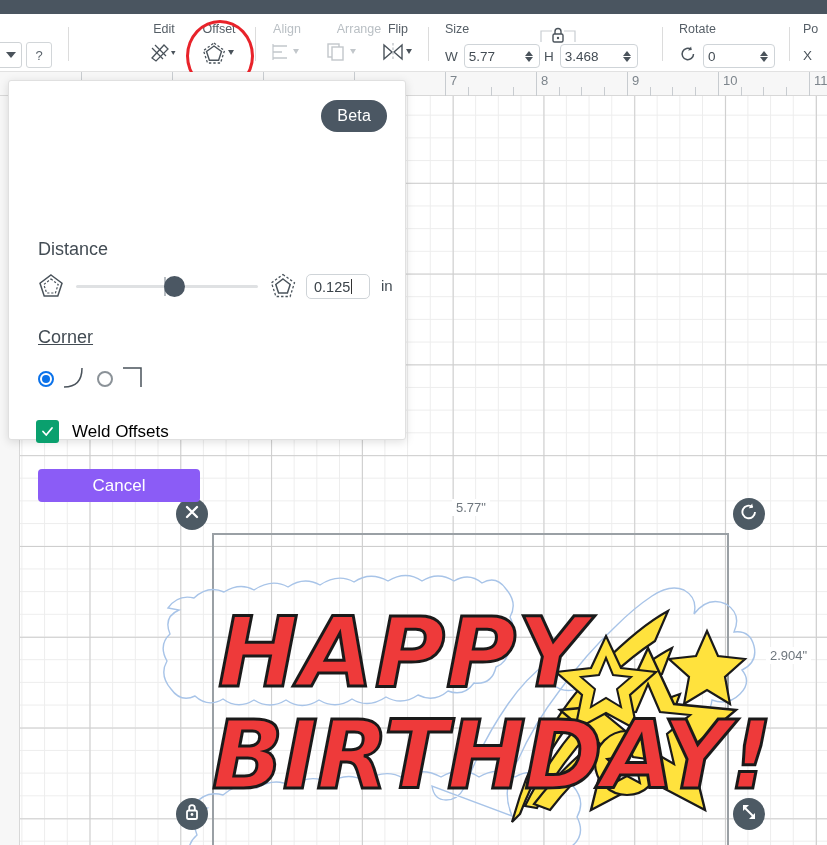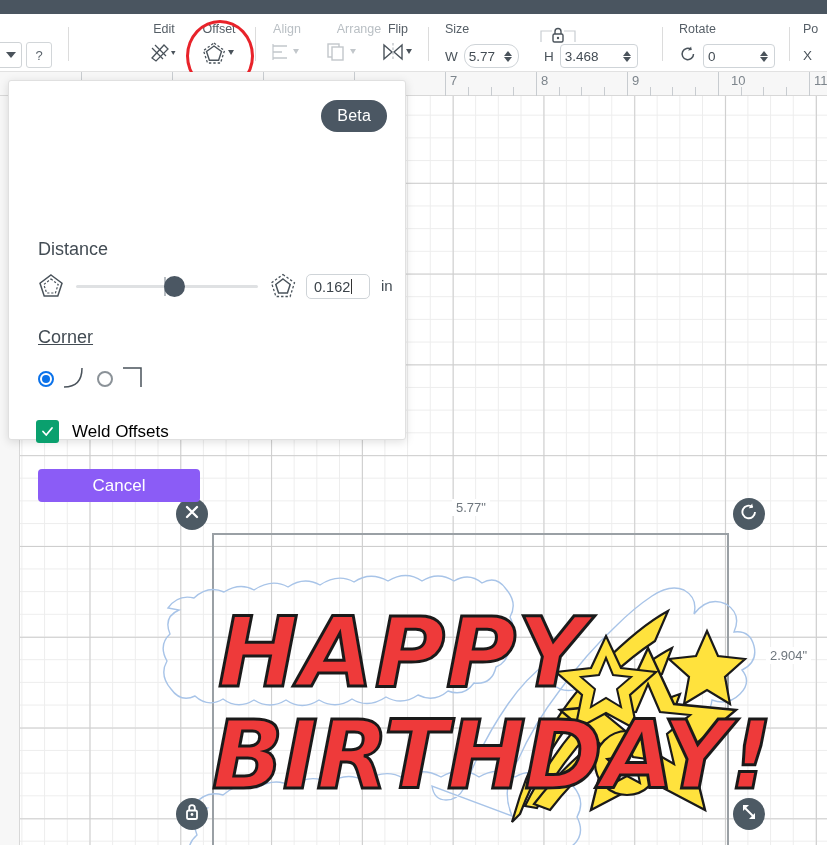--- a/index.html
+++ b/index.html
@@ -288,21 +288,21 @@
           <g transform="translate(20,9)">
             <rect x="-5" y="-1" width="10" height="8" rx="1.5" fill="none" stroke="#4a535b" stroke-width="1.4"></rect>
             <path d="M-3 -1 V-3.5 a3 3 0 0 1 6 0 V-1" fill="none" stroke="#4a535b" stroke-width="1.4"></path>
             <circle cx="0" cy="3" r="1.2" fill="#4a535b"></circle>
           </g>
         </svg>
       </div>
 
       <div style="position:absolute; left:5px; top:30px; display:flex; align-items:center;">
         <span class="fld-prefix">W</span>
-        <div class="numfield" style="width:55px; margin-left:6px;border-radius:11px;">
+        <div class="numfield" style="width:76px; margin-left:6px;">
           <span style="flex:1">5.77</span>
           <span class="spin">
             <i class="up"></i>
               <i class="dn"></i>
           </span>
         </div>
       </div>
 
       <div style="position:absolute; left:104px; top:30px; display:flex; align-items:center;">
         <span class="fld-prefix">H</span>
@@ -365,21 +365,21 @@
       <div class="min" style="left:763px;"></div>
     <div class="min" style="left:786px;"></div>
     <div class="maj" style="left:809px;"></div>
     <div class="maj" style="left:354px;"></div>
     <div class="maj" style="left:263px;"></div>
     <div class="maj" style="left:172px;"></div>
     <div class="maj" style="left:81px;"></div>
     <div class="rnum" style="left:450px;">7</div>
     <div class="rnum" style="left:541px;">8</div>
     <div class="rnum" style="left:632px;">9</div>
-    <div class="rnum" style="left:723px;margin-left:8px;">10</div>
+    <div class="rnum" style="left:723px;">10</div>
     <div class="rnum" style="left:814px;">11</div>
   </div>
 
   <div class="canvas">
     <div class="grid-minor"></div>
     <div class="grid-major"></div>
 
     <div class="selbox"></div>
 
     <svg class="artwork" viewBox="0 0 827 749" preserveAspectRatio="none">
@@ -507,21 +507,21 @@
     <div class="slider-thumb"></div>
 
     <div style="position:absolute; left:261px; top:192px;">
       <svg width="26" height="26" viewBox="0 0 26 26">
         <polygon points="13,6 20.2,11.5 17.4,20 8.6,20 5.8,11.5" fill="none" stroke="#4a535b" stroke-width="1.5"></polygon>
         <polygon points="13,1.5 24.5,9.8 20.1,23.5 5.9,23.5 1.5,9.8" fill="none" stroke="#4a535b" stroke-width="1.3" stroke-dasharray="2.4 2"></polygon>
       </svg>
     </div>
 
     <div class="dist-input">
-      <span>0.162</span>
+      <span>0.125</span>
         <span class="caretbar"></span>
     </div>
     <div class="unit-label">in</div>
 
     <div class="sec-title" style="top:246px;text-decoration:underline;">Corner</div>
 
     <div style="position:absolute; left:29px; top:284px; display:flex; align-items:center;">
       <span class="radio-outer">
         <span class="radio-dot"></span>
       </span>

